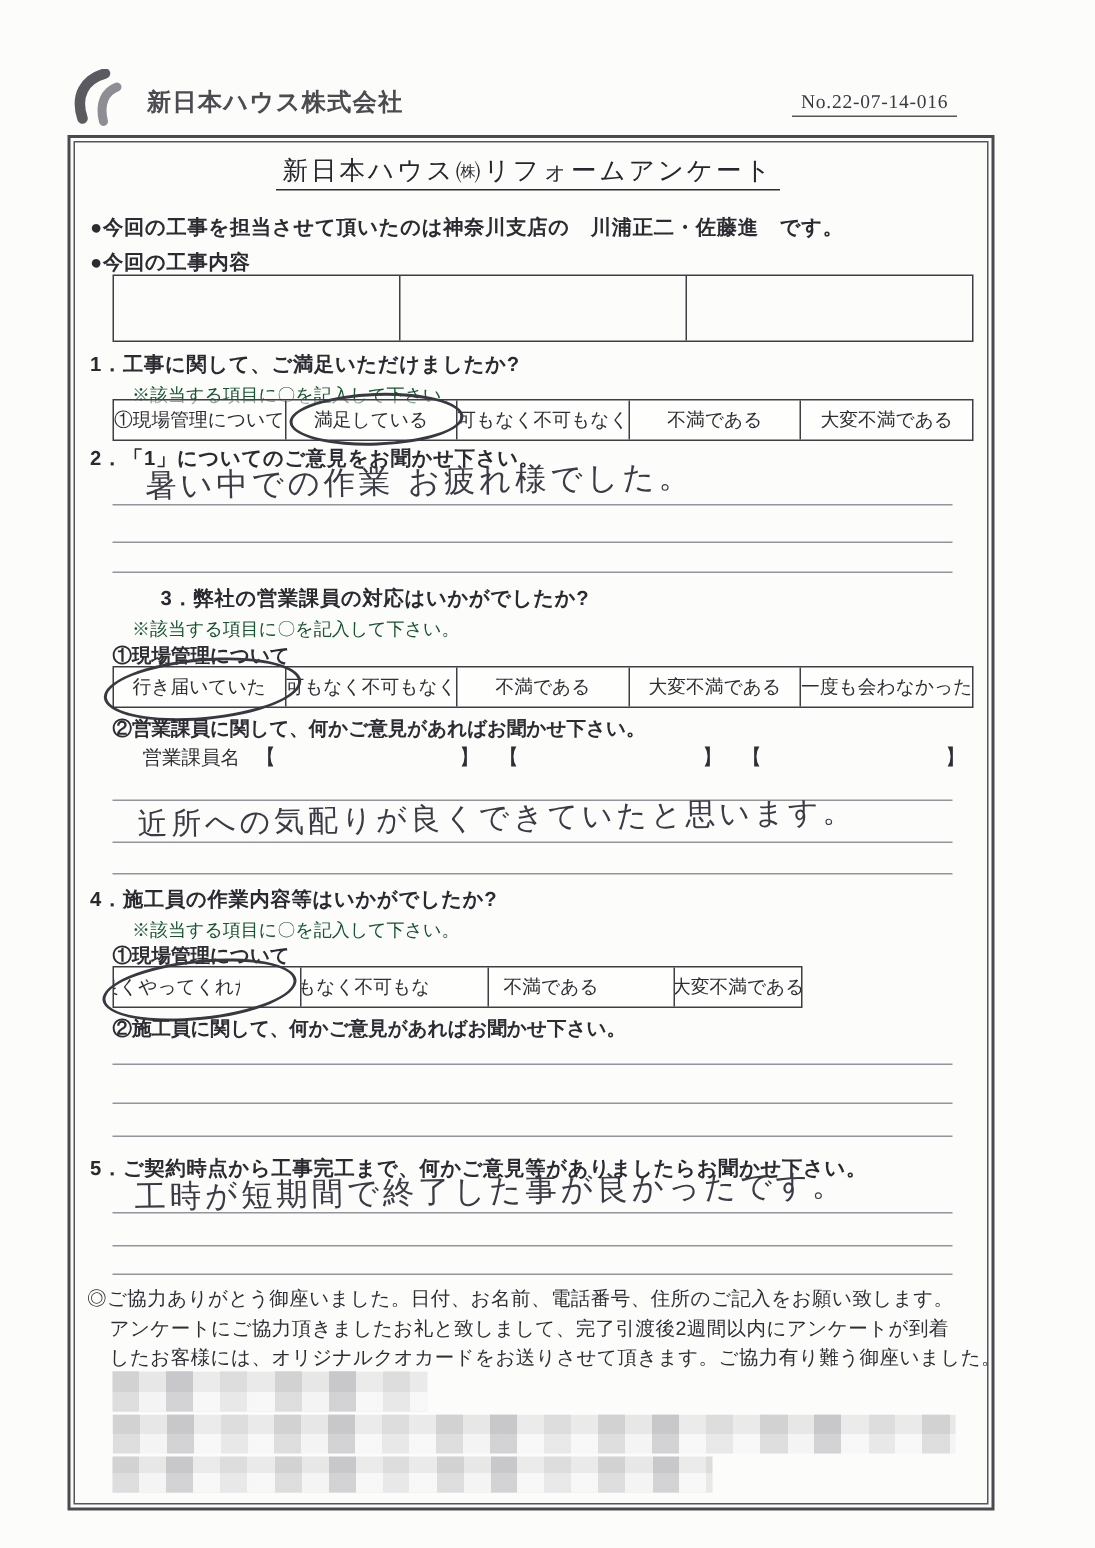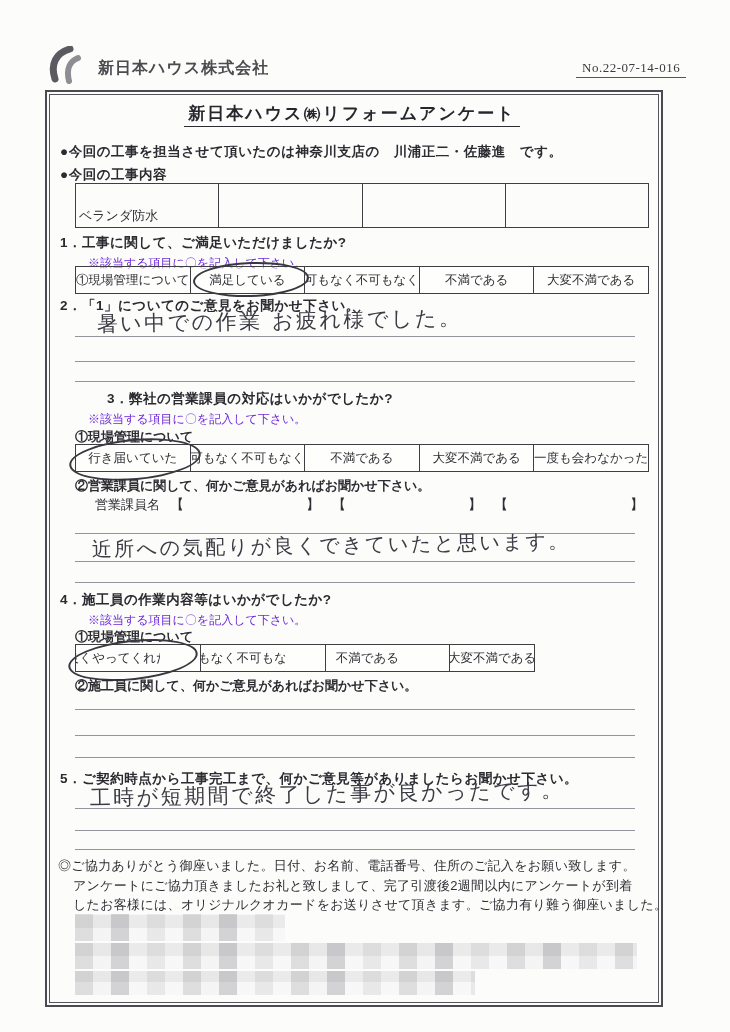--- a/index.html
+++ b/index.html
@@ -18,26 +18,26 @@
     left:45px;top:90px;width:614px;height:913px;
     border:2px solid #4a4a50;
     background:transparent;
   }
   .form-box-inner{
     position:absolute;left:2px;top:2px;right:2px;bottom:2px;
     border:1px solid #55555c;
   }
   .title{
     left:45px;top:102px;width:614px;text-align:center;
-    font-size:17px;font-weight:bold;letter-spacing:2px;color:#26262c;
+    font-size:17px;font-weight:normal;letter-spacing:2px;color:#26262c;
   }
   .title span{border-bottom:1.5px solid #2c2c32;padding:0 4px 3px 4px;}
   .b-line{font-size:13.5px;font-weight:bold;color:#2b2b31;letter-spacing:.5px;}
   .q-title{font-size:13.5px;font-weight:bold;color:#2a2a30;letter-spacing:.5px;}
-  .note{font-size:12px;color:#6d28d9;}
+  .note{font-size:12px;color:#14532d;}
   .sub{font-size:13px;font-weight:bold;color:#2c2c32;}
   
   .opt-table{display:flex;border:1.5px solid #3e3e44;background:rgba(255,255,255,.5);}
   .opt-cell{
     flex:1 1 0;border-left:1.5px solid #3e3e44;
     display:flex;align-items:center;justify-content:center;
     font-size:12.5px;color:#2e2e34;white-space:nowrap;overflow:hidden;
   }
   .opt-cell:first-child{border-left:none;}
   .work-table{display:flex;border:1.5px solid #3e3e44;}
@@ -85,35 +85,34 @@
 </head>
 <body>
 
 <div class="abs" style="left:40px;top:46px;width:56px;height:40px;">
   <svg width="56" height="40" viewBox="0 0 56 40">
     <path d="M30 3 C16 7 10 18 15 33" stroke="#5a5a60" stroke-width="7" fill="none" stroke-linecap="round"></path>
     <path d="M38 12 C30 15 26 23 29 35" stroke="#8d8d93" stroke-width="6" fill="none" stroke-linecap="round"></path>
   </svg>
 </div>
 <div class="abs company-name" style="left:98px;top:58px;">新日本ハウス株式会社</div>
-<div class="abs doc-no" style="left:576px;top:60px;">No.22-07-14-016</div>
+<div class="abs doc-no" style="left:528px;top:60px;">No.22-07-14-016</div>
 
 <div class="abs form-box">
   <div class="form-box-inner"></div>
 </div>
 
 <div class="abs title">
   <span>新日本ハウス㈱リフォームアンケート</span>
 </div>
 
 <div class="abs b-line" style="left:60px;top:143px;">●今回の工事を担当させて頂いたのは神奈川支店の　川浦正二・佐藤進　です。</div>
 <div class="abs b-line" style="left:60px;top:166px;">●今回の工事内容</div>
 
 <div class="abs work-table" style="left:75px;top:183px;width:572px;height:43px;">
-  <div class="work-cell">ベランダ防水</div>
   <div class="work-cell"></div>
   <div class="work-cell"></div>
   <div class="work-cell"></div>
 </div>
 
 <div class="abs q-title" style="left:60px;top:234px;">1．工事に関して、ご満足いただけましたか?</div>
 <div class="abs note" style="left:88px;top:255px;">※該当する項目に〇を記入して下さい。</div>
 <div class="abs opt-table" style="left:75px;top:266px;width:572px;height:26px;">
   <div class="opt-cell">①現場管理について</div>
   <div class="opt-cell">満足している</div>

